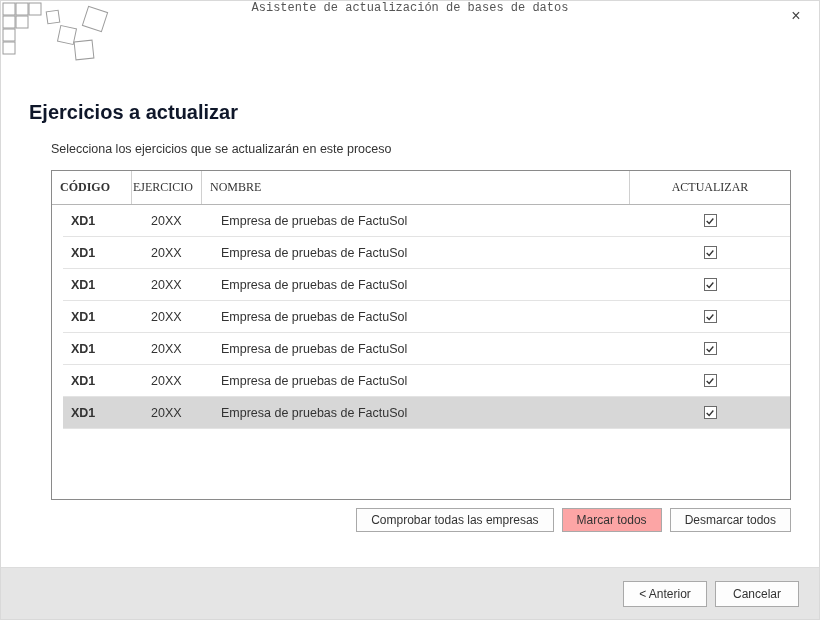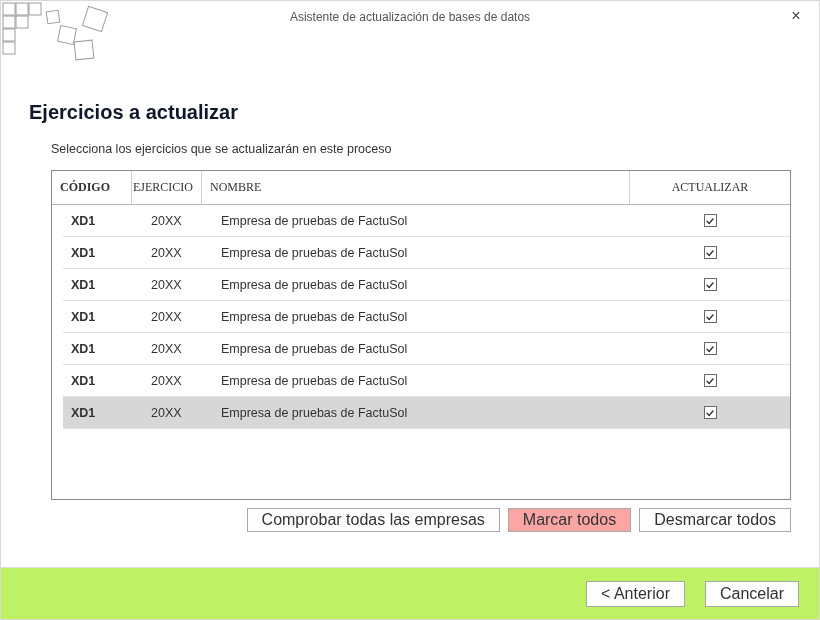--- a/index.html
+++ b/index.html
@@ -12,22 +12,23 @@
     background:#fff;
     border:1px solid #d9d9d9;
     position:relative;
     overflow:hidden;
   }
   .titlebar {
     position:absolute;
     top:0; left:0; right:0;
     height:32px;
     display:flex;
-    align-items:center;
+    align-items:flex-start;
     justify-content:center;
+    font-family:Liberation Mono, monospace;
   }
   .title-text {
     font-size:12px;
     color:#555;
   }
   .close-x {
     position:absolute;
     top:6px; right:14px;
     width:18px; height:18px;
     display:flex;
@@ -118,40 +119,40 @@
   .checkbox svg { width:10px; height:10px; display:block; }
   .toolbar-under-grid {
     margin:8px 0 0 22px;
     display:flex;
     justify-content:flex-end;
     gap:8px;
   }
   .btn {
     background:#fdfdfd;
     border:1px solid #a9a9a9;
-    font-size:16px;
+    font-size:12px;
     color:#333;
     height:24px;
     padding:0 14px;
     cursor:pointer;
   }
   .btn.active {
     background:#fca5a5;
   }
   .footer {
     position:absolute;
     bottom:0; left:0; right:0;
     height:52px;
     border-top:1px solid #dcdcdc;
     display:flex;
     align-items:center;
     justify-content:flex-end;
-    gap:20px;
+    gap:8px;
     padding-right:20px;
-    background:#bef264;
+    background:#e5e5e5;
   }
   .footer .btn { height:26px; min-width:84px; }
 </style>
 </head>
 <body>
 
 <div class="titlebar">
   <span class="title-text">Asistente de actualización de bases de datos</span>
 </div>
 <div class="close-x">×</div>

